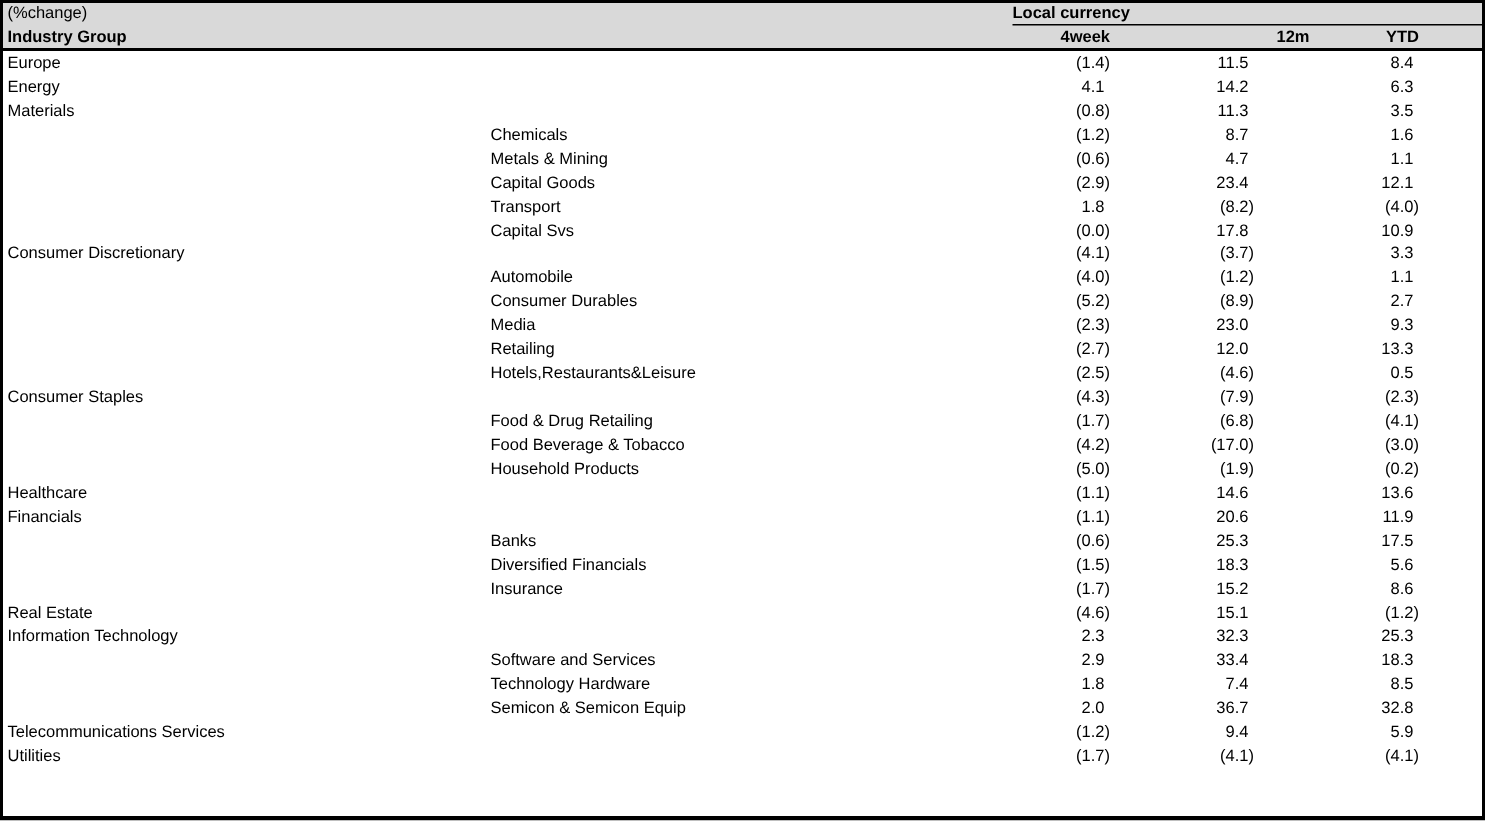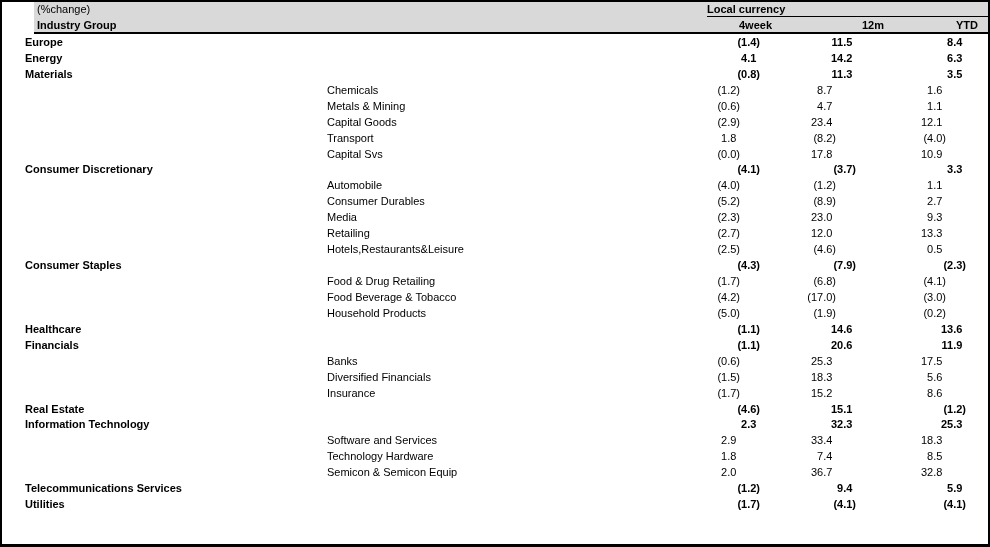--- a/index.html
+++ b/index.html
@@ -20,21 +20,20 @@
     background: #fff;
     overflow: hidden;
   }
   
   .thead {
     position: relative;
     height: 30px;
     background: #d9d9d9;
     border-bottom: 2px solid #000;
     font-size: 11px;
-    margin-left: 32px;
   }
   .pct-change {
     position: absolute;
     left: 3px;
     top: 1px;
     font-weight: normal;
   }
   .ig-header {
     position: absolute;
     left: 3px;
@@ -52,36 +51,36 @@
     font-weight: bold;
     border-bottom: 1.5px solid #000;
   }
   .col-header {
     position: absolute;
     bottom: 1px;
     text-align: right;
     font-weight: bold;
   }
   .col-header.c1 { left: 656px; width: 82px; }
-  .col-header.c2 { left: 754px; width: 96px; }
+  .col-header.c2 { left: 732px; width: 96px; padding-left: 43px; }
   .col-header.c3 { left: 834px; width: 110px; }
   
   .tbody {
     position: relative;
     height: 510px;
   }
   .row {
     display: grid;
     grid-template-columns: 656px 82px 96px 110px 1fr;
     height: 15.9375px;
     align-items: center;
     font-size: 11px;
     font-weight: normal;
   }
-  .row.group { font-weight: bold; margin-left: 20px; }
+  .row.group { font-weight: normal; }
   .cell { white-space: nowrap; overflow: hidden; }
   .cell.label { padding-left: 3px; }
   .row.sub .cell.label { padding-left: 325px; }
   .cell.num { text-align: right; }
   .ph { visibility: hidden; }
 </style>
 </head>
 <body>
 
 <div class="perf-table">

